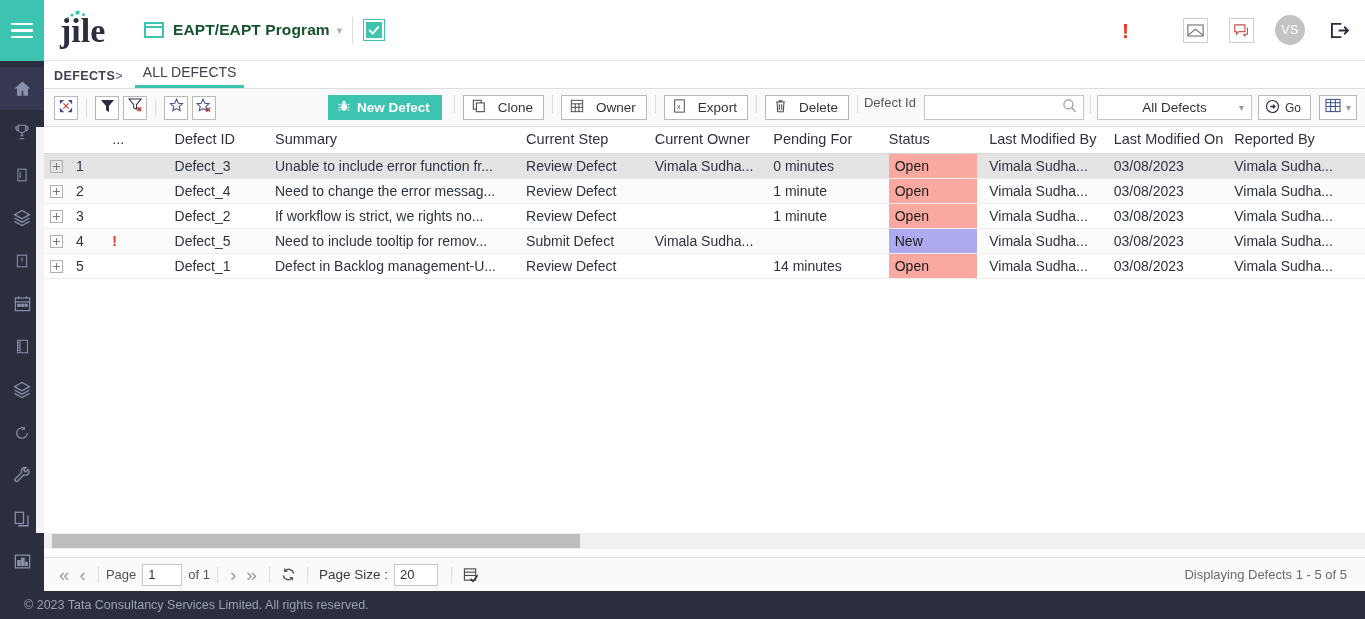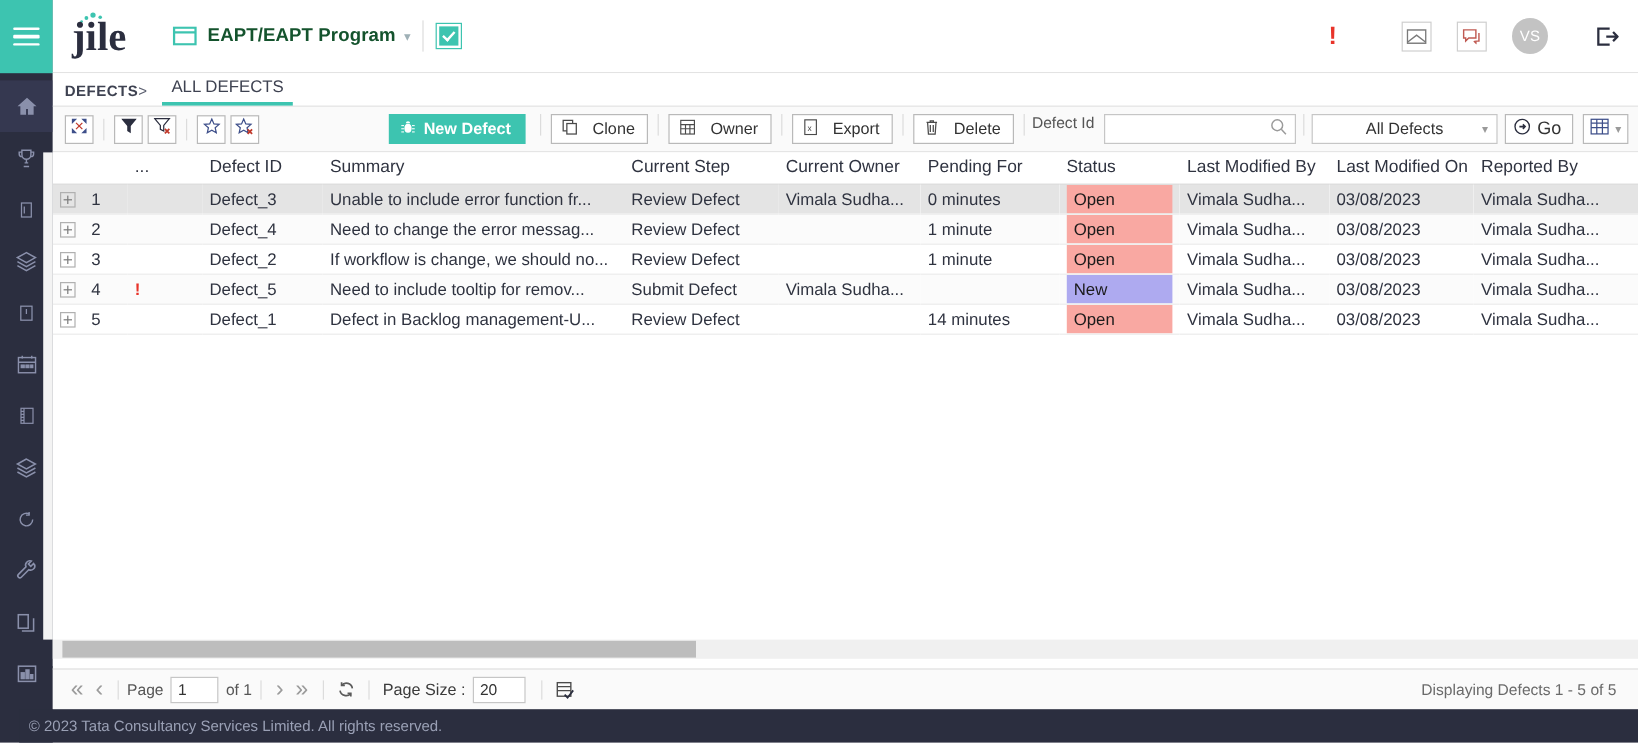--- a/index.html
+++ b/index.html
@@ -61,21 +61,21 @@
   }
   .hdr-right { margin-left: auto; display: flex; align-items: center; padding-right: 16px; }
   .hdr-alert { color: #e8342a; font-weight: bold; font-size: 21px; margin-right: 54px; line-height: 1; }
   .hdr-box {
     width: 25px; height: 25px; border: 1px solid #cfcfcf; margin-right: 21px;
     display: flex; align-items: center; justify-content: center; color: #6f6f6f;
   }
   .avatar {
     width: 30px; height: 30px; border-radius: 50%; background: #c3c3c3; color: #fff;
     font-size: 12.5px; display: flex; align-items: center; justify-content: center;
-    margin-right: 40px; letter-spacing: .3px;
+    margin-right: 25px; letter-spacing: .3px;
   }
   .logout { color: #2b2e3f; display: flex; align-items: center; }
 
   
   .tabstrip {
     position: absolute; left: 44px; top: 61px; width: 1321px; height: 28px;
     background: #ffffff; border-bottom: 1px solid #dedede;
     display: flex; align-items: flex-end; padding-left: 10px;
   }
   .crumb {
@@ -124,21 +124,21 @@
     font-family: "Liberation Sans", sans-serif; color: #333; min-width: 0;
   }
   .f-select {
     width: 155px; height: 25px; border: 1px solid #c6c6c6; background: #fff;
     display: flex; align-items: center; justify-content: center; position: relative;
     font-size: 13.5px; color: #333;
   }
   .f-select .cv { position: absolute; right: 7px; color: #9a9a9a; font-size: 10px; }
   .btn-go {
     height: 25px; border: 1px solid #b9b9b9; background: #fff; color: #333;
-    display: flex; align-items: center; padding: 0 9px 0 6px; font-size: 15px;
+    display: flex; align-items: center; padding: 0 9px 0 6px; font-size: 12px;
     margin-left: 6px;
   }
   .btn-go svg { margin-right: 5px; }
   .btn-grid {
     height: 25px; border: 1px solid #b9b9b9; background: #fff;
     display: flex; align-items: center; padding: 0 5px; margin-left: 8px;
     color: #3e4f8a;
   }
   .btn-grid .cv { color: #9a9a9a; font-size: 10px; margin-left: 5px; }
 
@@ -617,21 +617,21 @@
             </td>
             <td>Vimala Sudha...</td>
             <td>03/08/2023</td>
             <td>Vimala Sudha...</td>
           </tr>
           <tr class="">
             <td><span class="expander"></span></td>
             <td>3</td>
             <td></td>
             <td class="c-link">Defect_2</td>
-            <td>If workflow is change, we should no...</td>
+            <td>If workflow is strict, we rights no...</td>
             <td>Review Defect</td>
             <td></td>
             <td>1 minute</td>
             <td class="c-status">
               <span class="st" style="background: rgb(249, 168, 162);">Open</span>
             </td>
             <td>Vimala Sudha...</td>
             <td>03/08/2023</td>
             <td>Vimala Sudha...</td>
           </tr>

